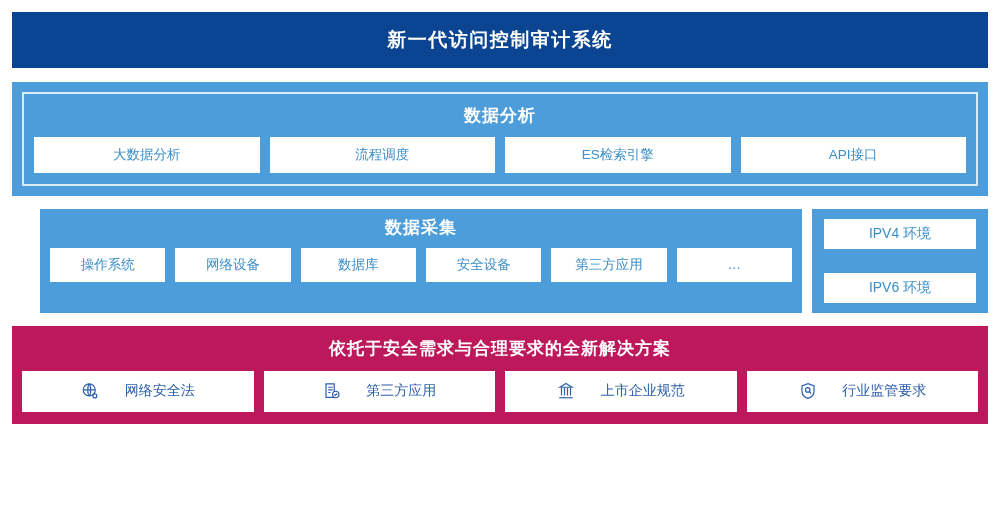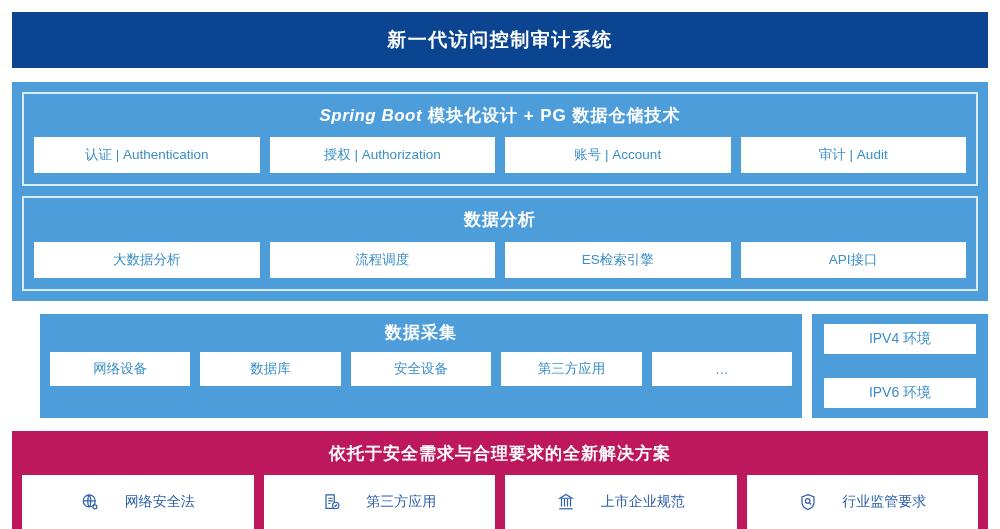--- a/index.html
+++ b/index.html
@@ -135,21 +135,21 @@
     background: #be185d;
     padding: 9px 10px 12px 10px;
     box-sizing: border-box;
     flex: none;
   }
   .bottom-panel .panel-title {
     font-size: 17px;
     padding: 4px 0 11px 0;
   }
   .bottom-panel .chip {
-    height: 54px;
+    height: 41px;
     color: #2d5fab;
     font-size: 14px;
     gap: 25px;
   }
   .chip-icon {
     display: inline-flex;
     align-items: center;
     justify-content: center;
     width: 19px;
     height: 19px;
@@ -163,52 +163,41 @@
 <div class="page">
 
   <div class="header">
     <div class="header-title">新一代访问控制审计系统</div>
   </div>
 
   <div class="gap-lg"></div>
 
   <div class="stack-top">
 
-    <div class="inner-panel">
-      <div class="panel-title">
-        <span class="latin">Spring Boot</span>
-        <span>模块化设计 + PG 数据仓储技术</span>
-      </div>
-      <div class="chip-row">
-        <div class="chip">认证 | Authentication</div>
-        <div class="chip">授权 | Authorization</div>
-        <div class="chip">账号 | Account</div>
-        <div class="chip">审计 | Audit</div>
-      </div>
-    </div>
 
     <div class="inner-panel">
       <div class="panel-title">数据分析</div>
       <div class="chip-row">
         <div class="chip">大数据分析</div>
         <div class="chip">流程调度</div>
         <div class="chip">ES检索引擎</div>
         <div class="chip">API接口</div>
       </div>
     </div>
 
   </div>
 
   <div class="gap-md"></div>
 
   <div class="collect-row">
 
     <div class="collect-panel">
       <div class="panel-title">数据采集</div>
       <div class="chip-row">
+        <div class="chip">操作系统</div>
         <div class="chip">网络设备</div>
         <div class="chip">数据库</div>
         <div class="chip">安全设备</div>
         <div class="chip">第三方应用</div>
         <div class="chip">…</div>
       </div>
     </div>
 
     <div class="ip-panel">
       <div class="ip-chip">IPV4 环境</div>

